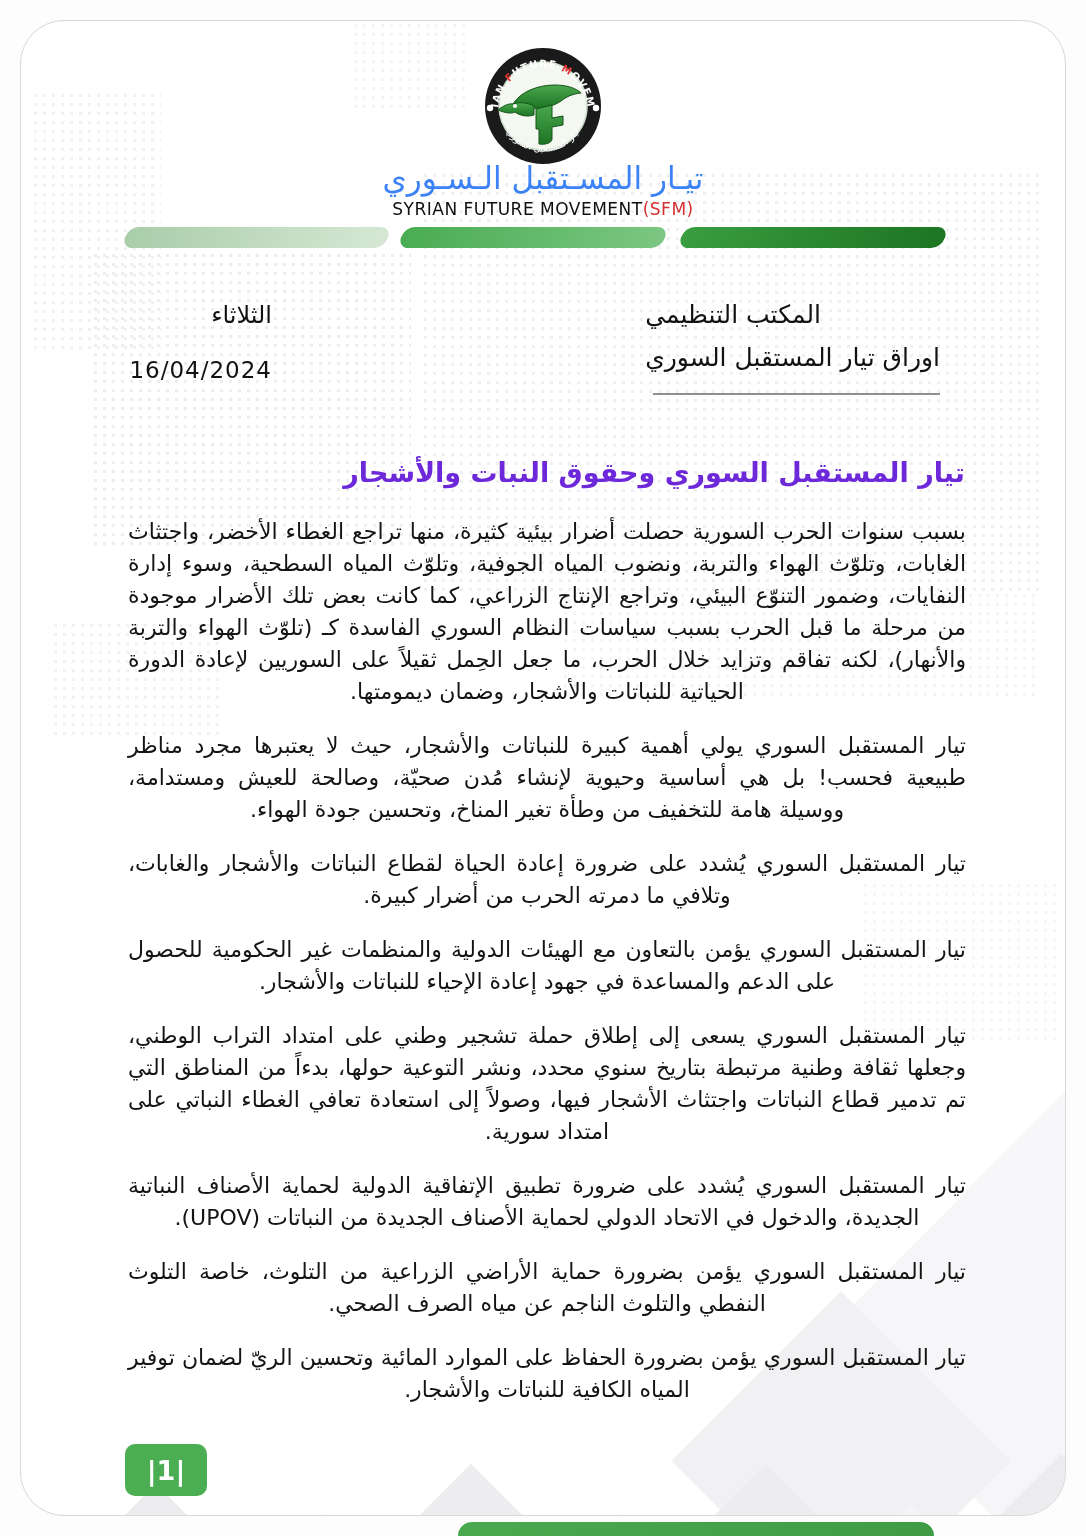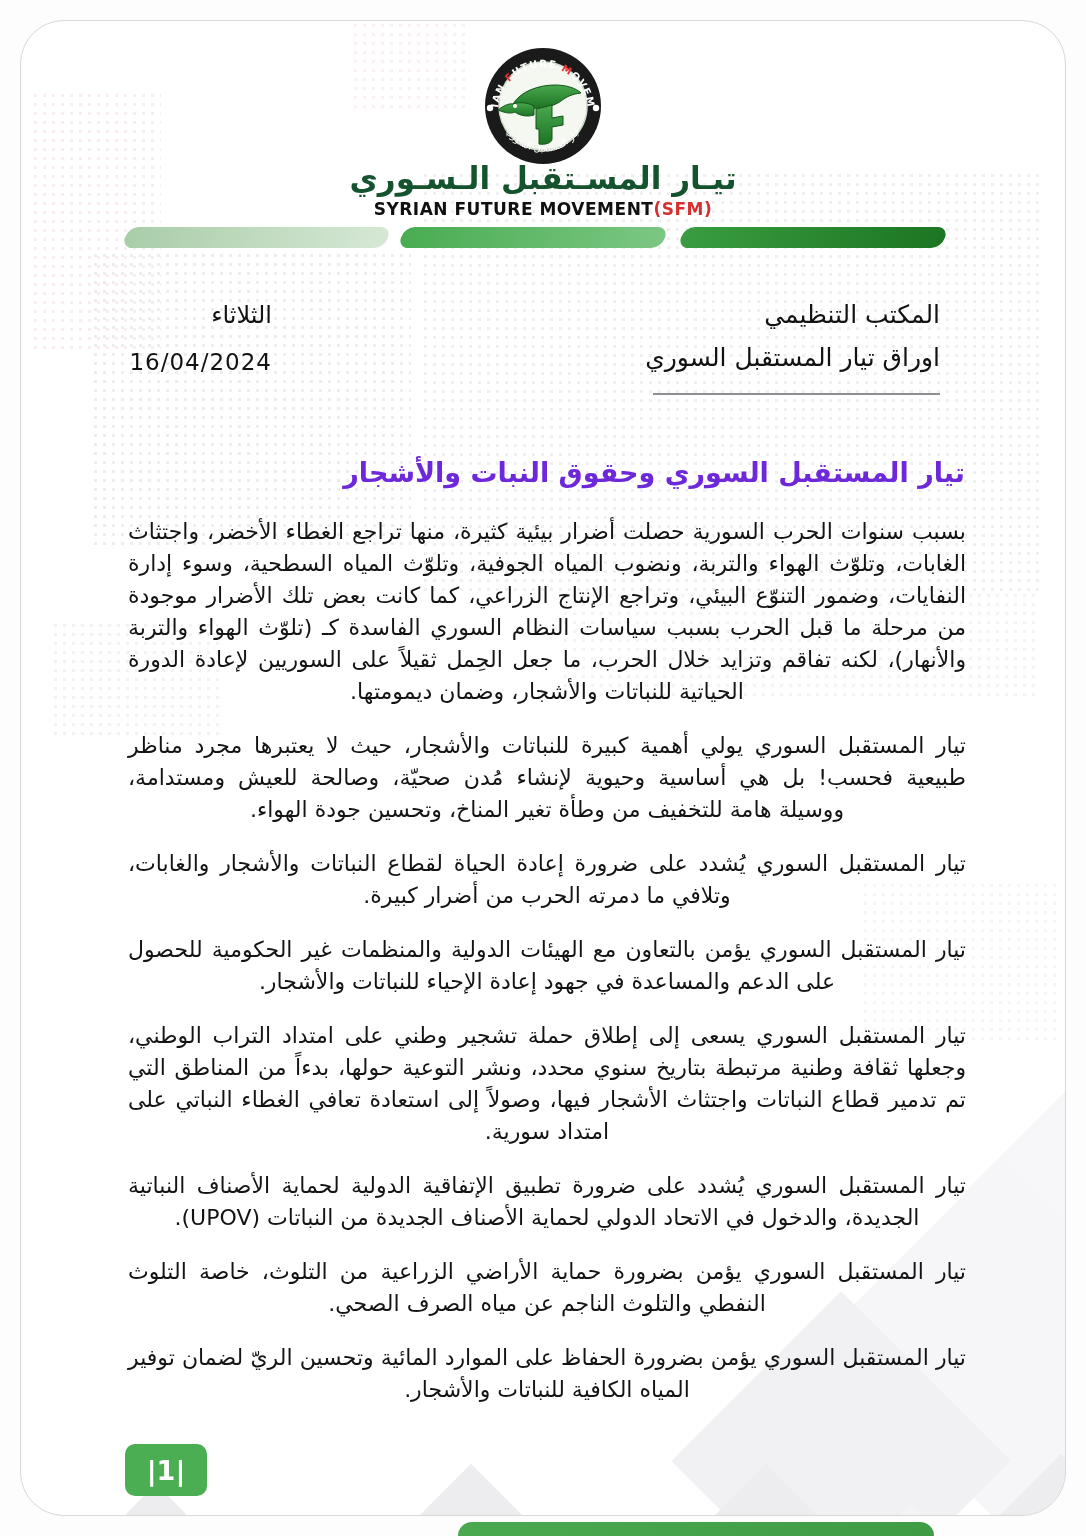--- a/index.html
+++ b/index.html
@@ -33,38 +33,38 @@
   .d7{width:300px;height:300px;left:740px;top:1545px;background:#f4f4f7;}
   .d8{width:260px;height:260px;left:850px;top:1190px;background:#f6f6f9;}
   .d9{width:220px;height:220px;left:990px;top:1060px;background:#f7f7fa;}
   .d10{width:240px;height:240px;left:700px;top:1320px;background:#f1f1f4;}
 
   .content{position:absolute;inset:0;z-index:3;}
 
   
   .logo{position:absolute;left:483px;top:46px;width:120px;height:120px;}
   .brand-ar{position:absolute;left:0;right:0;top:160px;text-align:center;
-    font-size:31px;font-weight:bold;color:#14532d;direction:rtl;letter-spacing:0;}
+    font-size:31px;font-weight:normal;color:#3b82f6;direction:rtl;letter-spacing:0;}
   .brand-en{position:absolute;left:0;right:0;top:199px;text-align:center;
-    font-size:17px;font-weight:bold;color:#101010;letter-spacing:.5px;}
+    font-size:17px;font-weight:normal;color:#101010;letter-spacing:.5px;}
   .brand-en .abbr{color:#d62f2f;}
 
   
   .bars{position:absolute;left:0;top:227px;width:1086px;height:21px;}
   .bar{position:absolute;height:21px;border-radius:11px;transform:skewX(-18deg);}
   .bar1{left:125px;width:263px;background:linear-gradient(90deg,#a9cda9,#d6e8d5);}
   .bar2{left:401px;width:264px;background:linear-gradient(90deg,#49ac52,#7cc783);}
   .bar3{left:681px;width:264px;background:linear-gradient(90deg,#3a9d40,#1c7522);}
 
   
-  .meta-right{position:absolute;right:146px;top:293px;direction:rtl;text-align:right;
+  .meta-right{position:absolute;right:146px;top:293px;direction:rtl;text-align:left;
     font-size:25px;line-height:43px;color:#121212;}
   .meta-right .rule{border:none;border-top:2px solid #8f8f93;width:287px;margin:14px 0 0 0;}
   .meta-left{position:absolute;left:132px;top:301px;width:140px;direction:rtl;text-align:right;color:#121212;}
-  .meta-left .weekday{font-size:24px;margin-bottom:20px;}
+  .meta-left .weekday{font-size:24px;margin-bottom:28px;}
   .meta-left .date{font-size:23px;letter-spacing:1px;}
 
   
   .doc-heading{position:absolute;right:121px;top:457px;direction:rtl;
     font-size:27px;font-weight:bold;color:#6d28d9;}
 
   
   .body-text{position:absolute;left:120px;right:120px;top:516px;direction:rtl;
     font-size:22px;line-height:32px;color:#141414;text-align:justify;text-align-last:center;}
   .body-text p{margin:0 0 22px 8px;}

